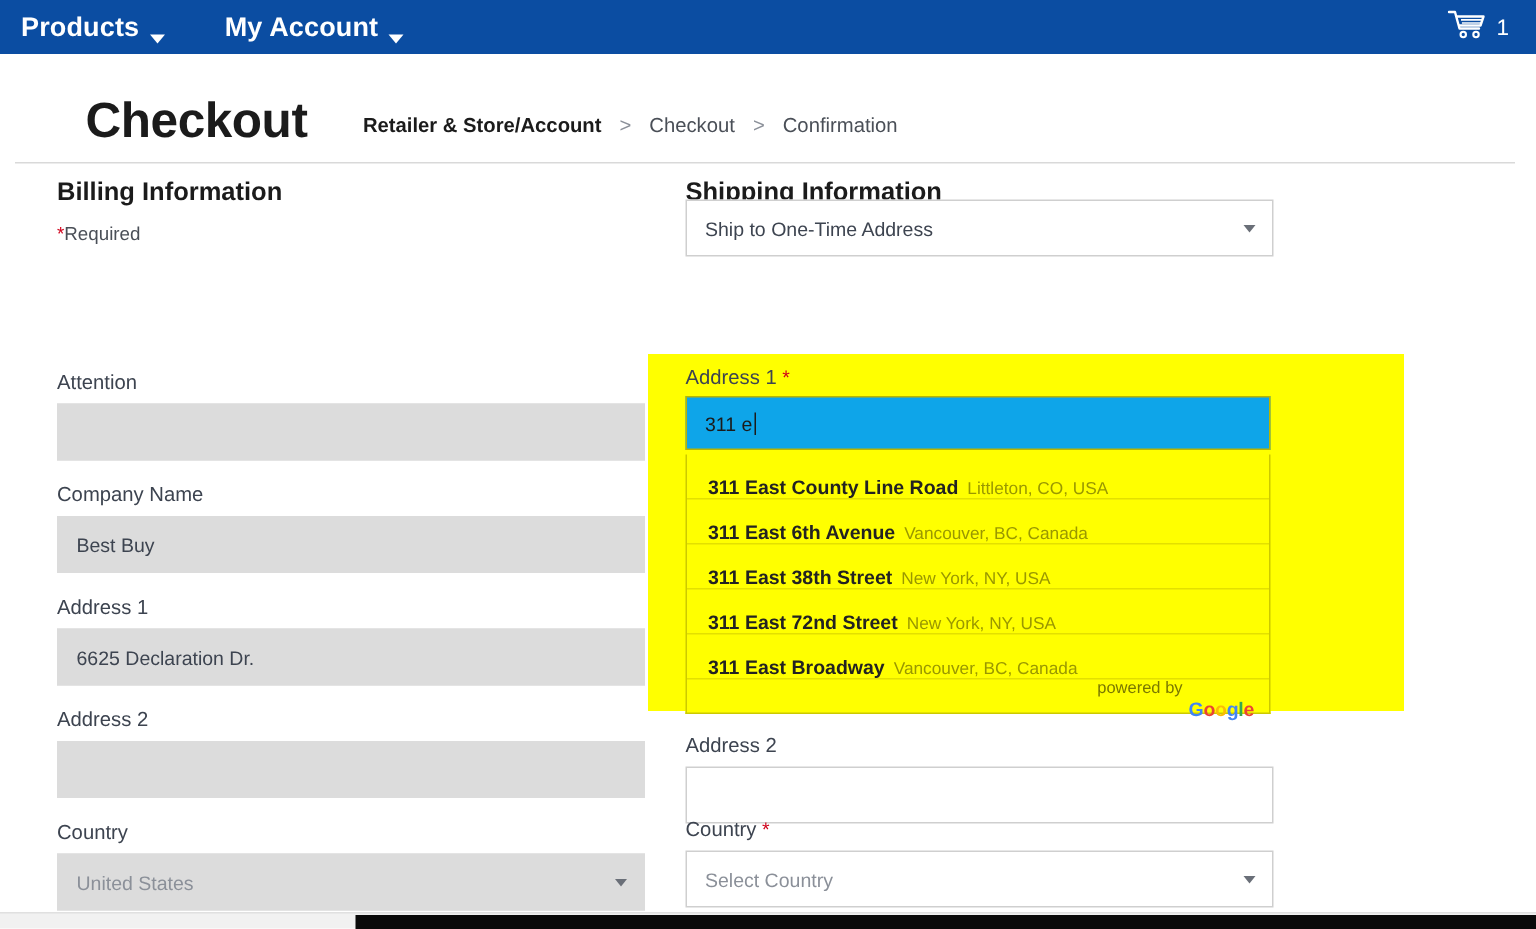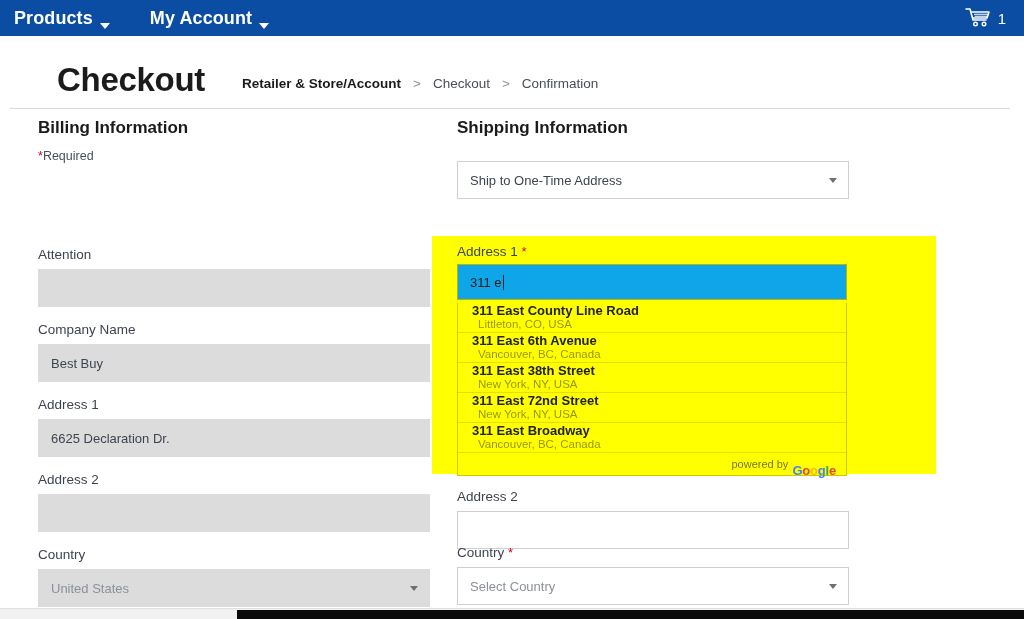--- a/index.html
+++ b/index.html
@@ -187,41 +187,40 @@
     position: absolute;
     left: 25px; top: 67px;
     width: 390px;
     background: #ffff00;
     border: 1px solid #ccc900;
     border-top: none;
     z-index: 6;
   }
   .ac-item {
     height: 30px;
-    display: flex; align-items: flex-start;
+    display: flex; align-items: flex-end;
     padding: 0 14px;
     border-bottom: 1px solid #e3e000;
     cursor: pointer;
     white-space: nowrap;
     overflow: hidden;
-    flex-direction: column;
   }
   .ac-main {
     font-size: 13px;
     font-weight: bold;
     color: #222222;
   }
   .ac-sub {
     font-size: 11.5px;
     color: #9a9800;
     margin-left: 6px;
   }
   .ac-footer {
     height: 22px;
-    display: flex; align-items: center; justify-content: flex-end;
+    display: flex; justify-content: flex-end;
     padding: 0 10px 0 0;
     font-size: 11px;
     color: #7a7800;
   }
   .g-logo { font-weight: bold; font-size: 13px; margin-left: 4px; letter-spacing: -.2px; margin-top: 12px; }
   .g-b { color: #4285f4; }
   .g-r { color: #ea4335; }
   .g-y { color: #fbbc05; }
   .g-g { color: #34a853; }
 
@@ -314,21 +313,21 @@
       <span>United States</span>
       <span class="select-caret"></span>
     </div>
   </div>
 </div>
 
 <div class="col col-right">
 
   <div class="section-title">Shipping Information</div>
 
-  <div class="row" style="top:43px;">
+  <div class="row" style="top:15px;">
     <div class="input-box select-box">
       <span>Ship to One-Time Address</span>
       <span class="select-caret"></span>
     </div>
   </div>
 
   <div class="row" style="top:371px;">
     <div class="field-label">Address 2</div>
     <div class="input-box"></div>
   </div>

